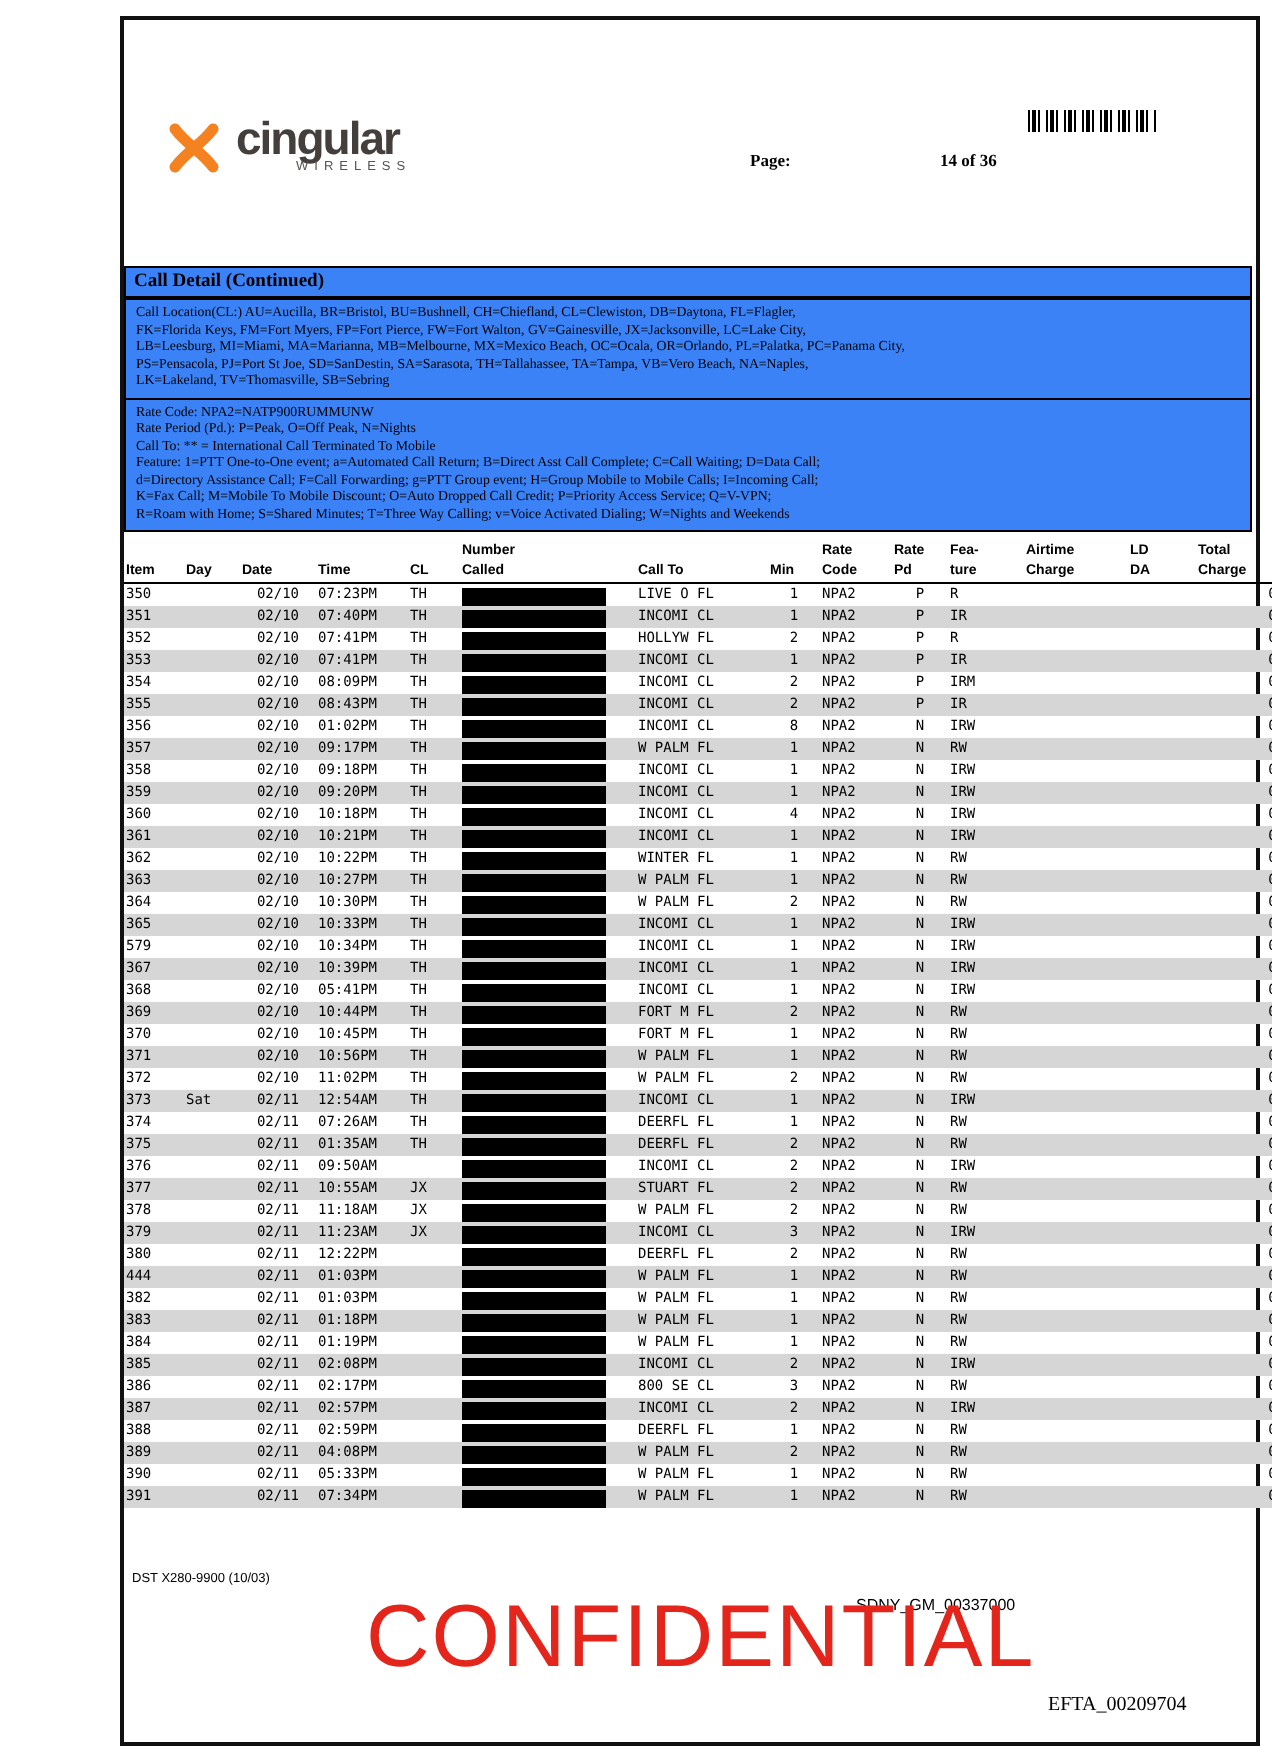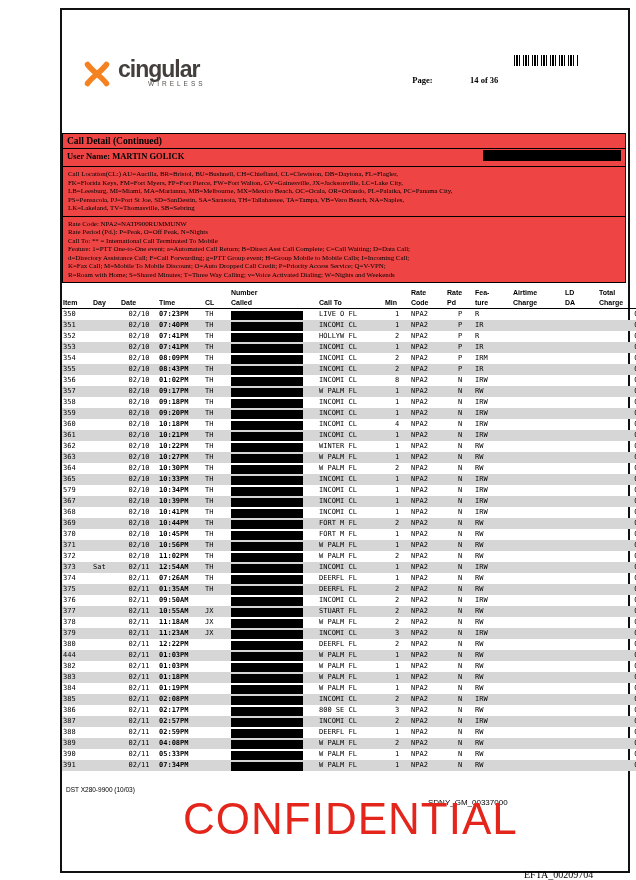--- a/index.html
+++ b/index.html
@@ -9,58 +9,58 @@
   
   .logo{position:absolute;left:84px;top:56px;display:flex;align-items:flex-start;}
   .logo svg{margin-top:5px;}
   .brand-text{margin-left:8px;}
   .brand-name{font-family:"Liberation Sans",sans-serif;font-weight:bold;font-size:23px;letter-spacing:-1px;color:#443f3c;line-height:26px;}
   .brand-tag{font-family:"Liberation Sans",sans-serif;font-size:6.5px;letter-spacing:3px;color:#57524f;margin-left:30px;margin-top:-2px;}
   
   .barcode{position:absolute;left:514px;top:55px;width:64px;height:11px;
     background:repeating-linear-gradient(90deg,#000 0 1px,#fff 1px 2px,#000 2px 4px,#fff 4px 5px,#000 5px 6px,#fff 6px 9px);}
   
-  .meta{position:absolute;left:375px;top:75px;width:250px;font-size:8.5px;font-weight:bold;text-align:center;}
+  .meta{position:absolute;left:375px;top:75px;width:250px;font-size:8.5px;font-weight:bold;}
   .meta-row{height:10.5px;display:flex;align-items:center;}
   .meta-label{width:95px;flex:none;}
   .redact{background:#000;display:inline-block;}
   .account-redact{width:104px;height:10px;}
   
   .content{position:absolute;left:62px;top:134px;width:564px;}
-  .box{border:1px solid #000;margin-top:-1px;background:#ef4444;}
+  .box{border:1px solid #000;margin-top:-1px;background:#3b82f6;}
   .detail-title{font-weight:bold;font-size:9.5px;padding:2px 4px;border-bottom:1px solid #000;}
   .detail-user{font-weight:bold;font-size:8.5px;padding:2px 4px;position:relative;height:13px;}
   .user-redact{position:absolute;right:4px;top:1px;width:138px;height:11px;}
   .legend{font-size:6.9px;line-height:8.5px;padding:3px 5px;}
   
   table.calls{border-collapse:collapse;table-layout:fixed;width:564px;margin-top:5px;}
   table.calls thead{border-bottom:1px solid #000;}
   table.calls th{font-family:"Liberation Sans",sans-serif;font-weight:bold;font-size:7px;text-align:left;padding:0 1px;height:10px;line-height:10px;white-space:nowrap;overflow:hidden;}
   table.calls td{font-family:"DejaVu Sans Mono",monospace;font-size:7px;height:11px;line-height:11px;padding:0 1px;white-space:nowrap;overflow:hidden;}
   tr.stripe{background:#d6d6d6;}
   .redact-num{width:72px;height:9px;background:#000;margin-top:1px;}
   .col-item{width:28px;}
   .col-day{width:26px;}
   .col-date{width:36px;text-align:center;}
-  .col-time{width:44px;font-weight:bold;}
+  .col-time{width:44px;}
   .col-cl{width:24px;}
   .col-number{width:86px;}
   .col-call_to{width:64px;}
   .col-min{width:24px;text-align:center;}
   .col-rate_code{width:34px;}
   .col-rate_pd{width:26px;text-align:center;}
   .col-feature{width:36px;}
   .col-airtime{width:50px;text-align:right;padding-right:8px;}
   .col-ld_da{width:32px;text-align:center;}
   .col-total{width:52px;text-align:right;padding-right:12px;}
   
   .form-code{position:absolute;left:66px;top:786px;font-family:"Liberation Sans",sans-serif;font-size:6.5px;}
   .doc-id{position:absolute;left:428px;top:798px;font-family:"Liberation Sans",sans-serif;font-size:8px;}
   .stamp{position:absolute;left:183px;top:794px;font-family:"Liberation Sans",sans-serif;font-size:44px;color:#e4251b;letter-spacing:1px;}
-  .bates{position:absolute;left:524px;top:869px;font-family:"Liberation Serif",serif;font-size:10px;}
+  .bates{position:absolute;left:524px;top:847px;font-family:"Liberation Serif",serif;font-size:10px;}
 </style>
 </head>
 <body>
 
 <div class="page">
   <div class="frame"></div>
 
   <div class="logo">
     <svg width="26" height="26" viewBox="0 0 26 26">
       <path d="M3.5 3.5 C 9 11, 17 15, 22.5 22.5" stroke="#f58220" stroke-width="5.5" fill="none" stroke-linecap="round"></path>
@@ -77,25 +77,20 @@
   <div class="meta">
     <div class="meta-row">
       <span class="meta-label">Page:</span>
       <span>14 of 36</span>
     </div>
   </div>
 
   <div class="content">
     <div class="box">
       <div class="detail-title">Call Detail (Continued)</div>
-      <div class="detail-user">
-        <span>User Name:</span>
-        <span>MARTIN GOLICK</span>
-        <span class="redact user-redact"></span>
-      </div>
     </div>
     <div class="box legend">
         <div>Call Location(CL:)  AU=Aucilla, BR=Bristol, BU=Bushnell, CH=Chiefland, CL=Clewiston, DB=Daytona, FL=Flagler,</div>
         <div>FK=Florida Keys, FM=Fort Myers, FP=Fort Pierce, FW=Fort Walton, GV=Gainesville, JX=Jacksonville, LC=Lake City,</div>
         <div>LB=Leesburg, MI=Miami, MA=Marianna, MB=Melbourne, MX=Mexico Beach, OC=Ocala, OR=Orlando, PL=Palatka, PC=Panama City,</div>
         <div>PS=Pensacola, PJ=Port St Joe, SD=SanDestin, SA=Sarasota, TH=Tallahassee, TA=Tampa, VB=Vero Beach, NA=Naples,</div>
         <div>LK=Lakeland, TV=Thomasville, SB=Sebring</div>
       </div>
     <div class="box legend">
         <div>Rate Code: NPA2=NATP900RUMMUNW</div>
@@ -464,21 +459,21 @@
             <td class="col-rate_pd">N</td>
             <td class="col-feature">IRW</td>
             <td class="col-airtime"></td>
             <td class="col-ld_da"></td>
             <td class="col-total">0.00</td>
           </tr>
           <tr>
             <td class="col-item">368</td>
             <td class="col-day"></td>
             <td class="col-date">02/10</td>
-            <td class="col-time">10:41PM</td>
+            <td class="col-time">05:41PM</td>
             <td class="col-cl">TH</td>
             <td class="col-number">
               <div class="redact-num"></div>
             </td>
             <td class="col-call_to">INCOMI CL</td>
             <td class="col-min">1</td>
             <td class="col-rate_code">NPA2</td>
             <td class="col-rate_pd">N</td>
             <td class="col-feature">IRW</td>
             <td class="col-airtime"></td>

